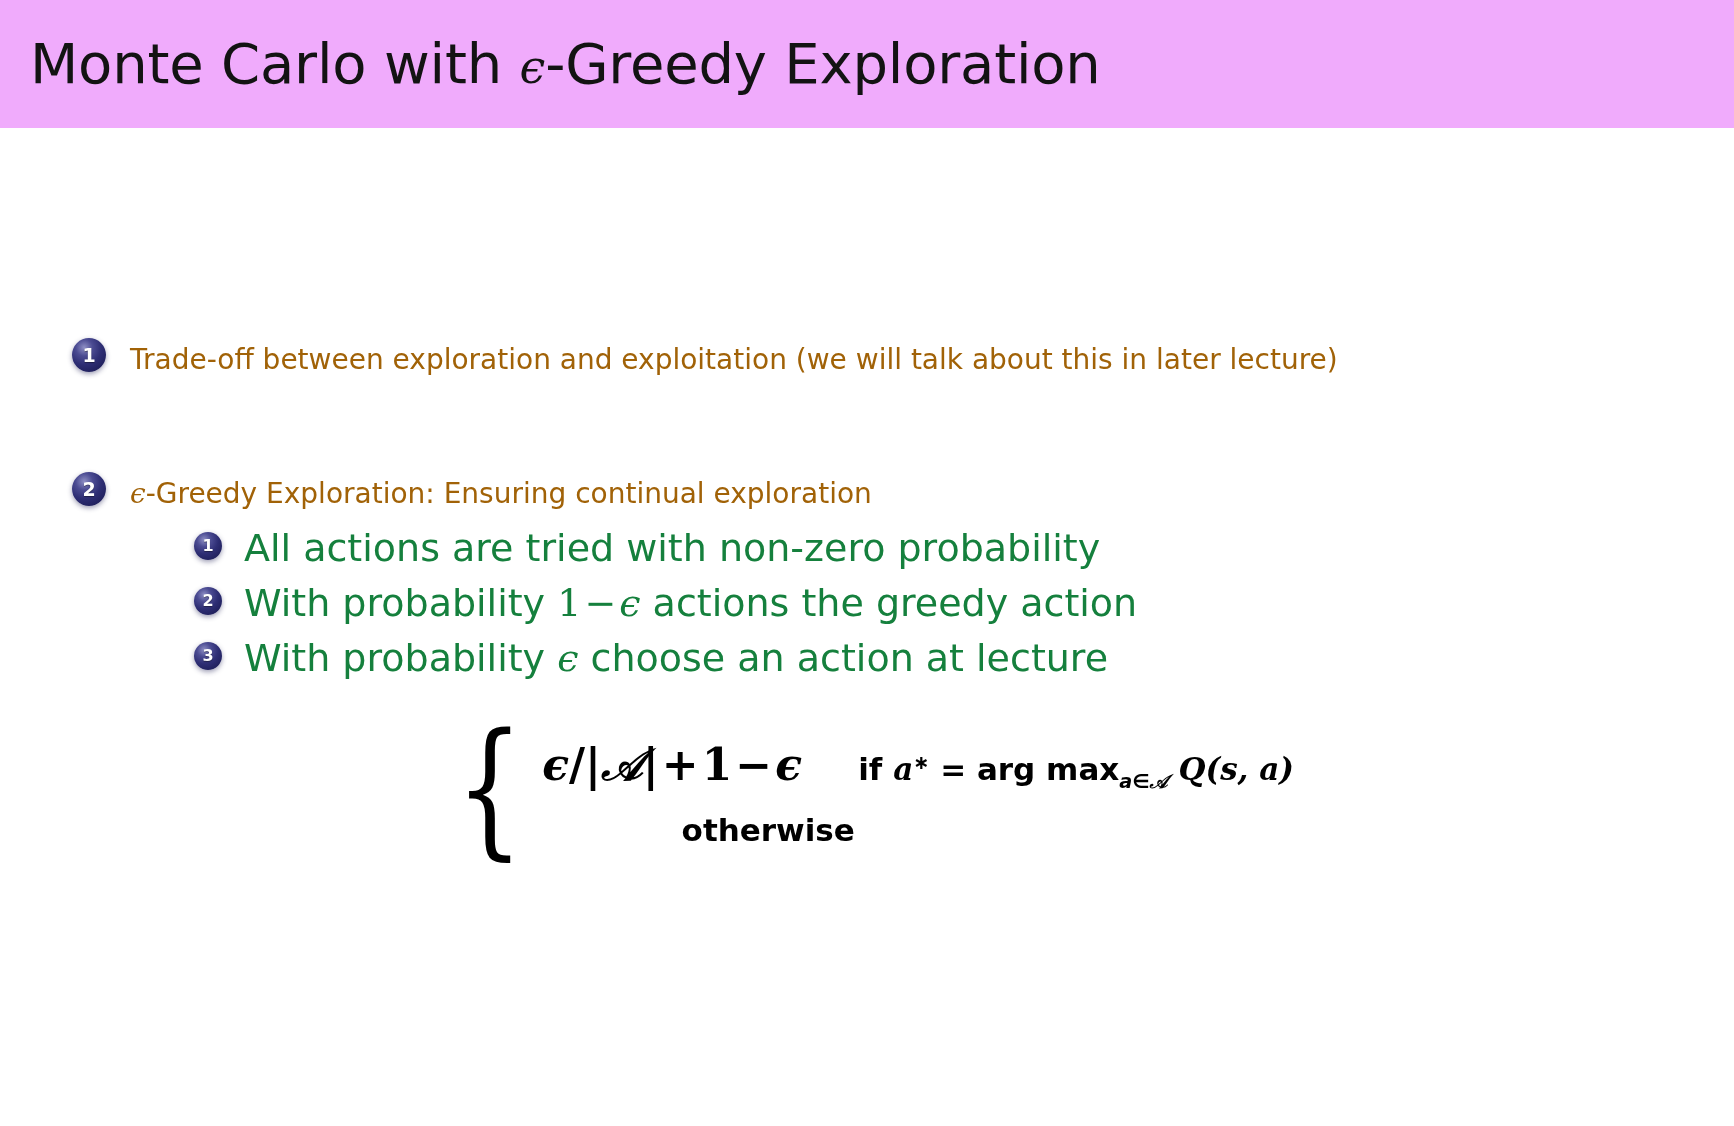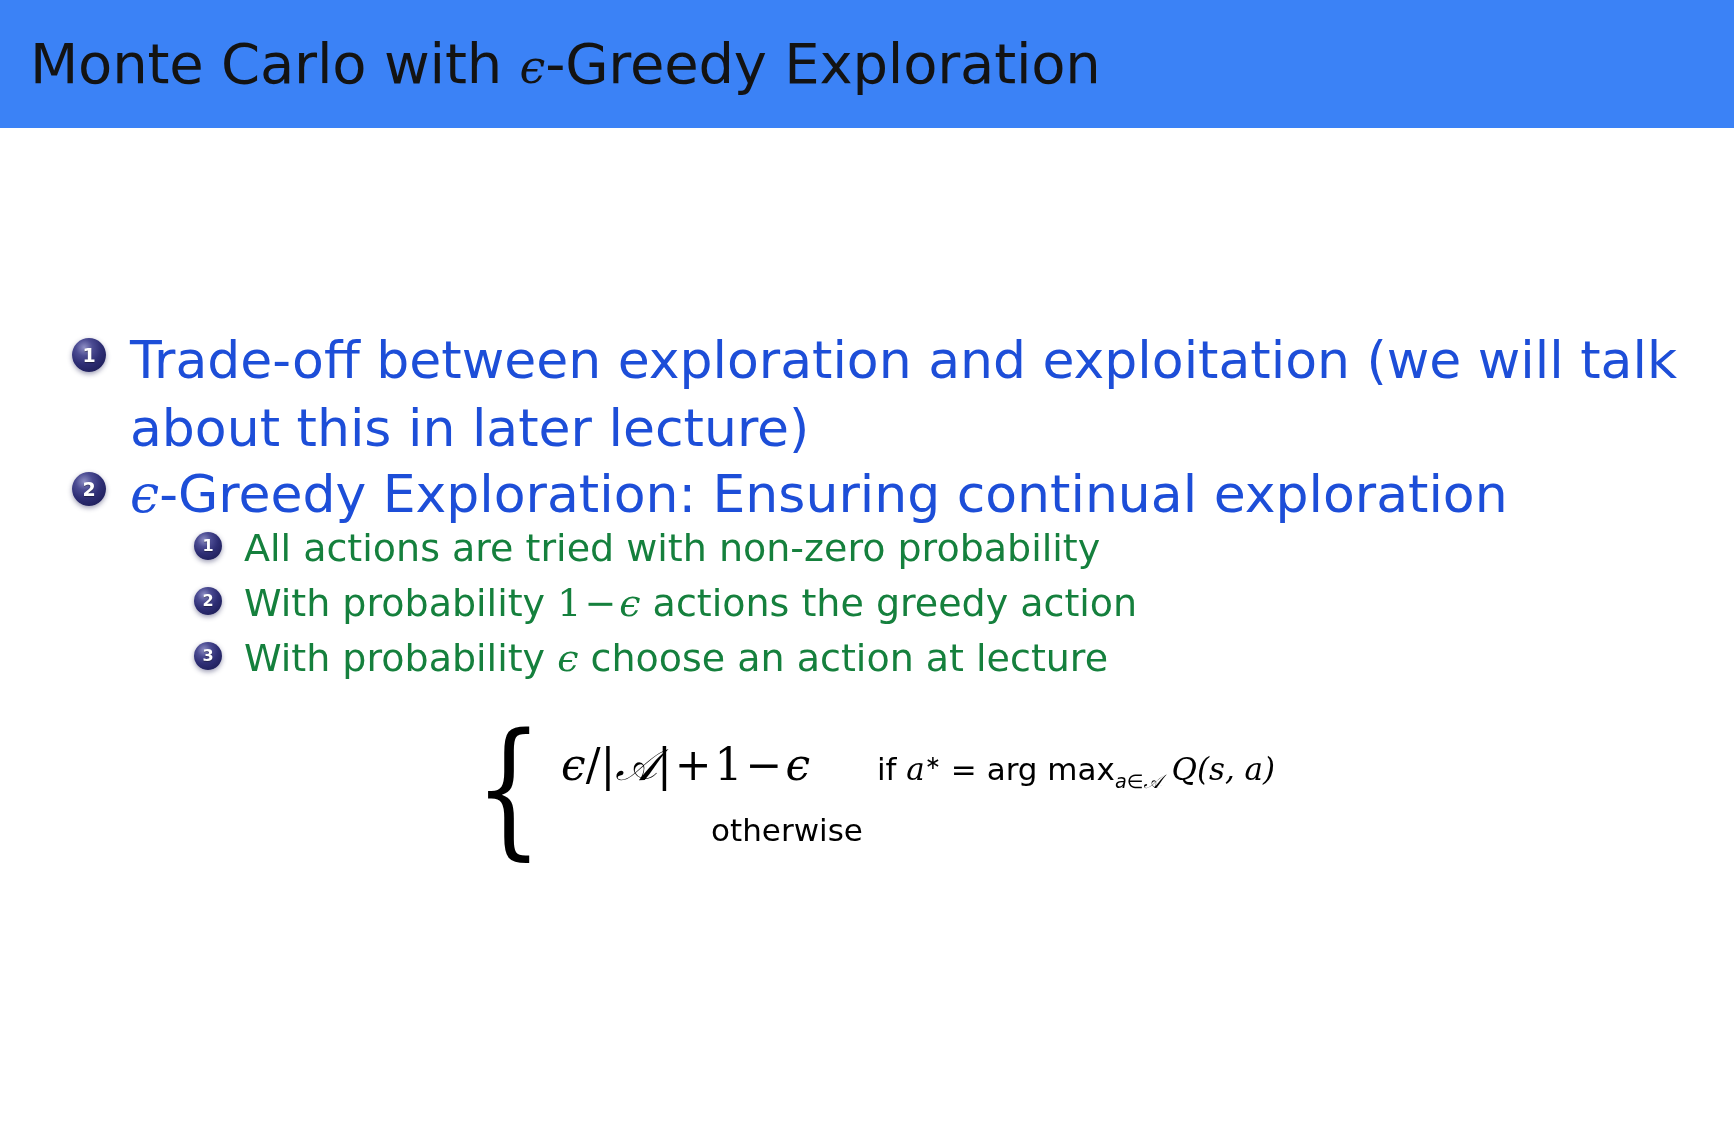--- a/index.html
+++ b/index.html
@@ -15,21 +15,21 @@
     font-family: "DejaVu Sans", sans-serif;
     color: #000000;
   }
 
   
   #slide-header {
     position: absolute;
     left: 0; top: 0;
     width: 1734px;
     height: 128px;
-    background: #3b82f6;
+    background: #f0abfc;
   }
   #slide-title {
     position: absolute;
     left: 30px;
     top: 28px;
     font-size: 56px;
     line-height: 72px;
     font-weight: 400;
     letter-spacing: -0.2px;
     color: #131313;
@@ -78,23 +78,23 @@
 
   
   .item-l1 {
     position: absolute;
     display: flex;
     align-items: flex-start;
   }
   .item-l1 .badge.lvl1 { margin-top: 12px; }
   .item-l1 .text {
     margin-left: 24px;
-    font-size: 52px;
+    font-size: 28px;
     line-height: 68px;
-    color: #1d4ed8;
+    color: #a16207;
     max-width: 1560px;
   }
 
   #item-1 { left: 72px; top: 198px; width: 1620px; }
   #item-2 { left: 72px; top: 332px; width: 1620px; }
 
   
   .item-l2 {
     position: absolute;
     display: flex;
@@ -162,20 +162,21 @@
     font-weight: 300;
     font-family: "DejaVu Serif", serif;
     padding: 0 6px 10px 2px;
     transform: scaleX(0.72);
   }
   #eq-cases {
     display: flex;
     flex-direction: column;
     justify-content: space-between;
     gap: 20px;
+    font-weight: bold;
   }
   .eq-row {
     display: flex;
     align-items: baseline;
     white-space: nowrap;
   }
   .eq-val {
     font-size: 44px;
     width: 300px;
     font-family: "DejaVu Serif", serif;

